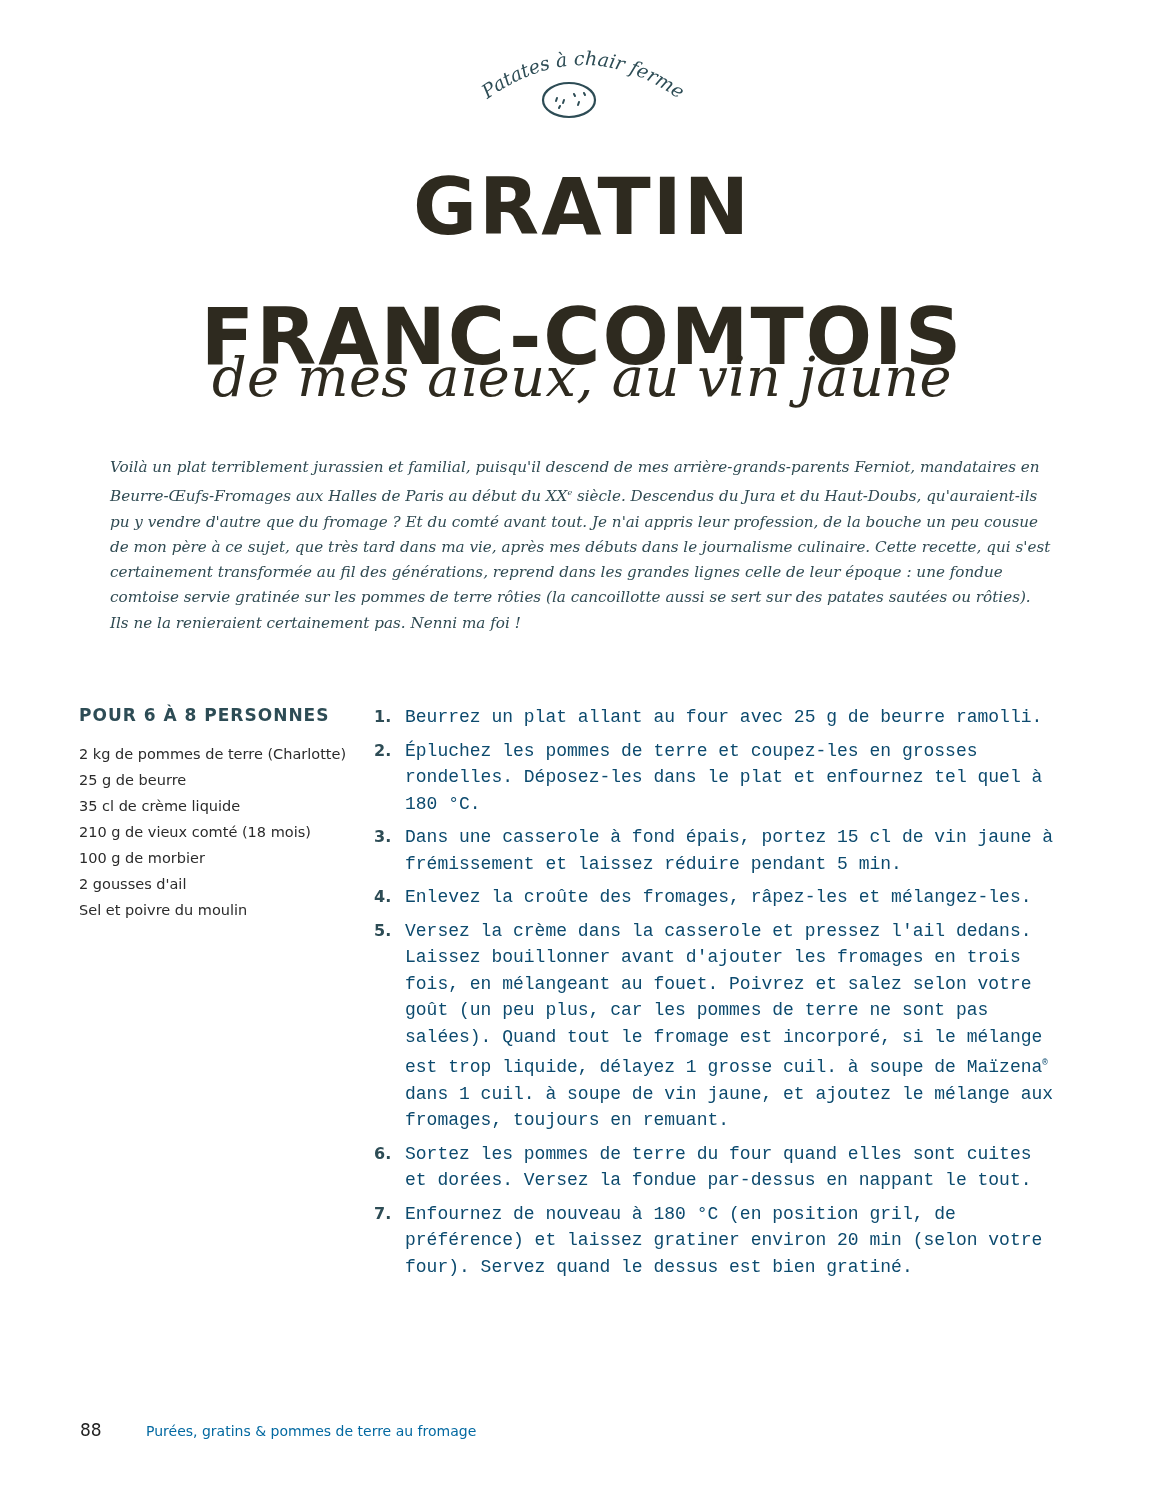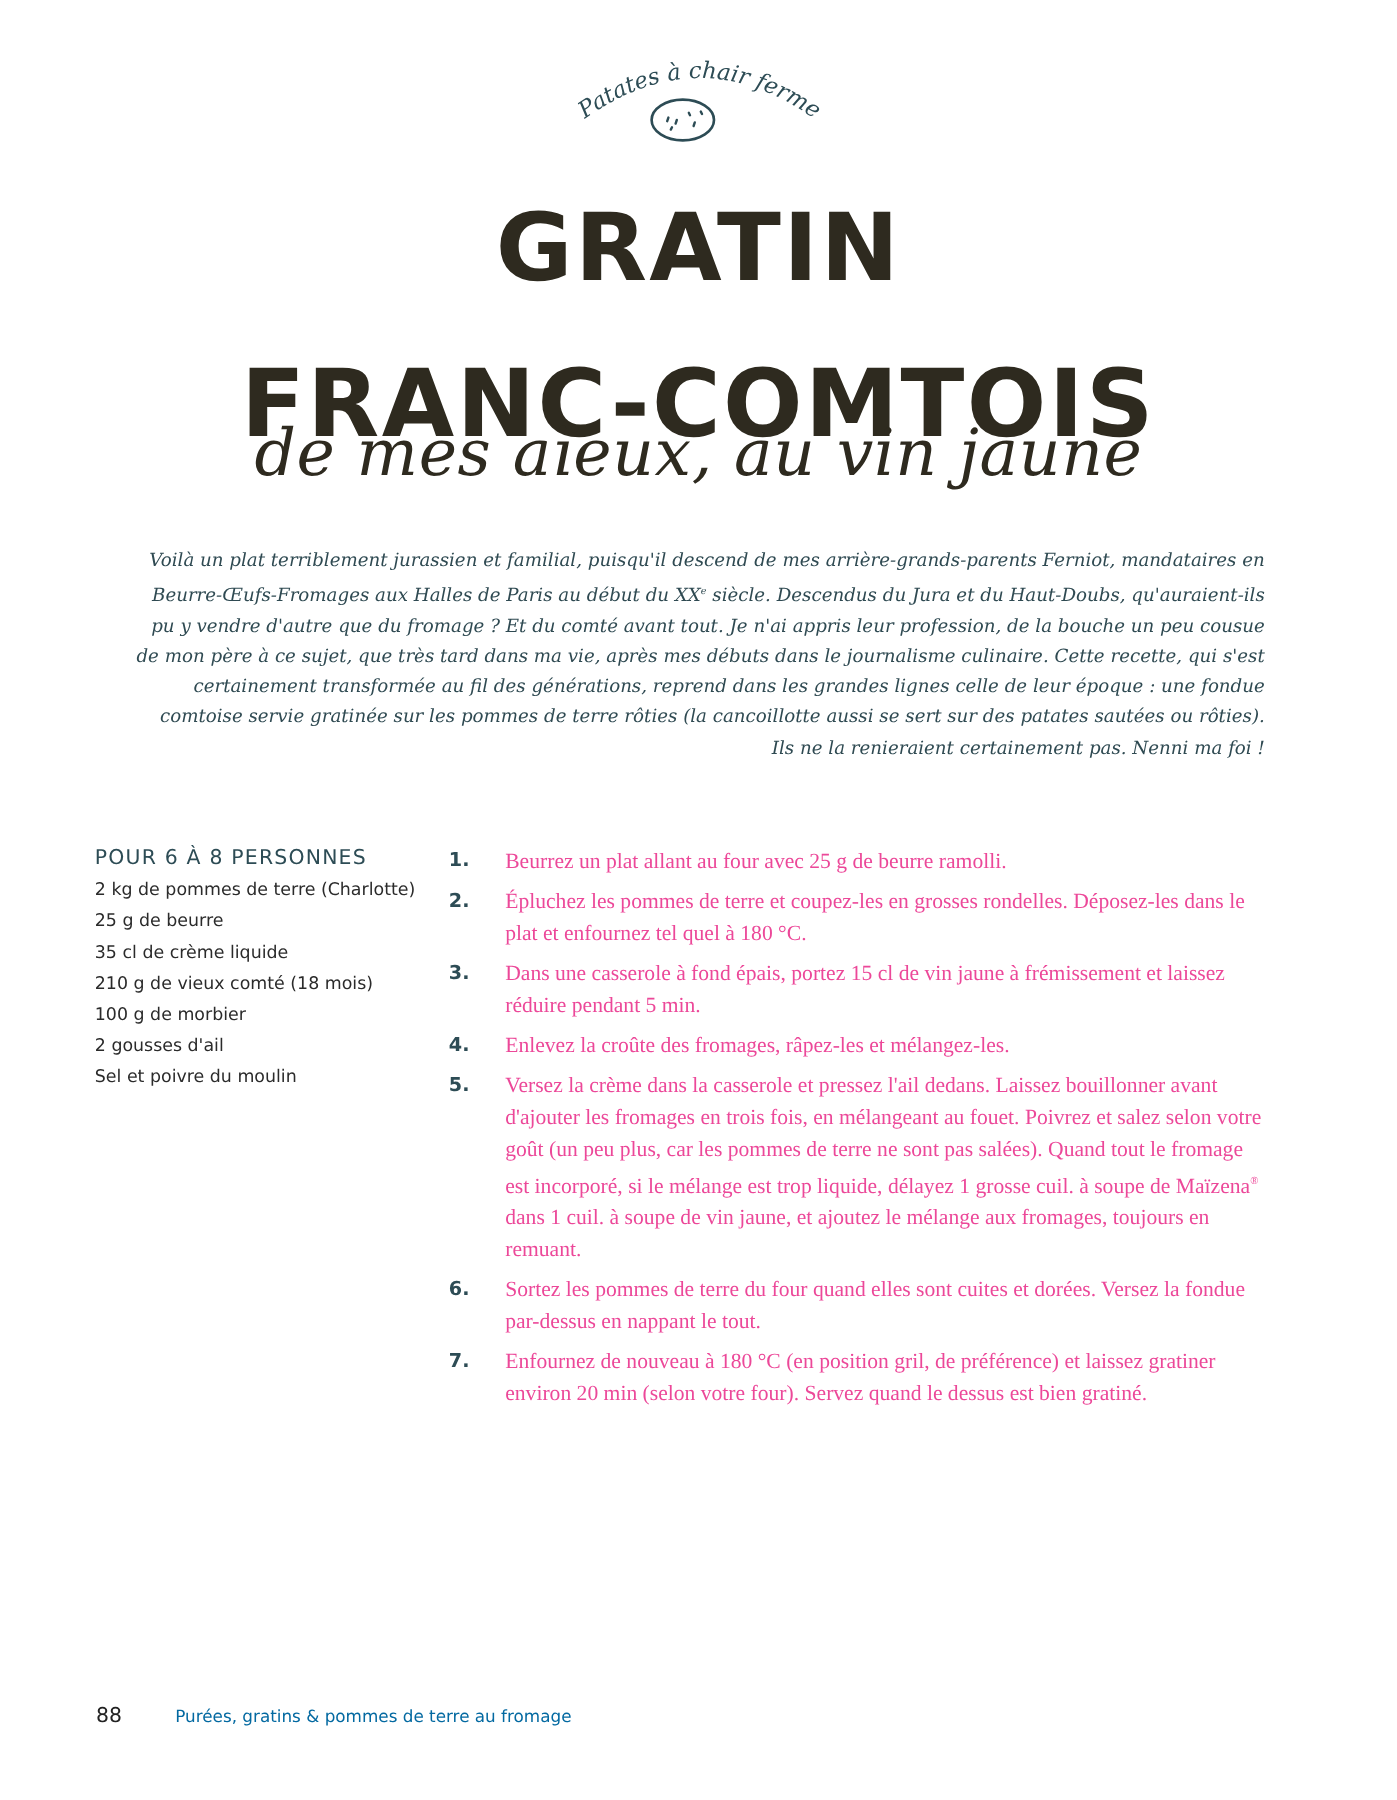--- a/index.html
+++ b/index.html
@@ -24,49 +24,49 @@
       position: absolute; left: 0; width: 100%; top: 196px;
       font-family: "DejaVu Serif", serif;
       font-style: italic;
       font-size: 54px;
       color: #2e2a1f;
       letter-spacing: 0.5px;
     }
 
     .intro {
       position: absolute; left: 110px; top: 455px; width: 944px;
-      text-align: right;
+      text-align: left;
       font-family: "DejaVu Serif", serif;
       font-style: italic;
       font-size: 15.2px;
       line-height: 25.3px;
       color: #2f4a52;
     }
     .intro sup { font-size: 8px; vertical-align: 6px; }
 
     .ingredients { position: absolute; left: 79px; top: 705px; width: 270px; }
     .ing-title {
-      font-family: "DejaVu Sans", sans-serif; font-weight: normal;
-      font-size: 17px; color: #2d4c55; letter-spacing: 1px; margin-bottom: 6px;
+      font-family: "DejaVu Sans", sans-serif; font-weight: bold;
+      font-size: 17px; color: #2d4c55; letter-spacing: 1px; margin-bottom: 18px;
     }
     .ing-item {
       font-family: "DejaVu Sans", sans-serif; font-size: 14.5px;
       color: #2b2b2b; line-height: 22.5px; margin-bottom: 3.5px;
     }
 
     .steps { position: absolute; left: 374px; top: 704px; width: 680px; }
     .step { display: flex; margin-bottom: 7px; }
     .step-num {
       width: 31px; flex: none;
       font-family: "DejaVu Sans", sans-serif; font-weight: bold;
       font-size: 16px; color: #2d4c55; line-height: 26.5px;
     }
     .step-text {
-      font-family: Liberation Serif, serif; font-size: 18px;
-      line-height: 26.5px; color: #ec4899; margin-left: 16px;
+      font-family: Liberation Mono, monospace; font-size: 18px;
+      line-height: 26.5px; color: #0c4a6e;
     }
     .step-text sup { font-size: 9px; vertical-align: 7px; }
 
     .footer { position: absolute; left: 80px; top: 1420px; display: flex; align-items: baseline; }
     .page-num { font-family: "DejaVu Sans", sans-serif; font-size: 17px; color: #222; width: 66px; }
     .chapter { font-family: "DejaVu Sans", sans-serif; font-size: 14px; color: #0369a1; }
   </style>
 </head>
 <body>
 

